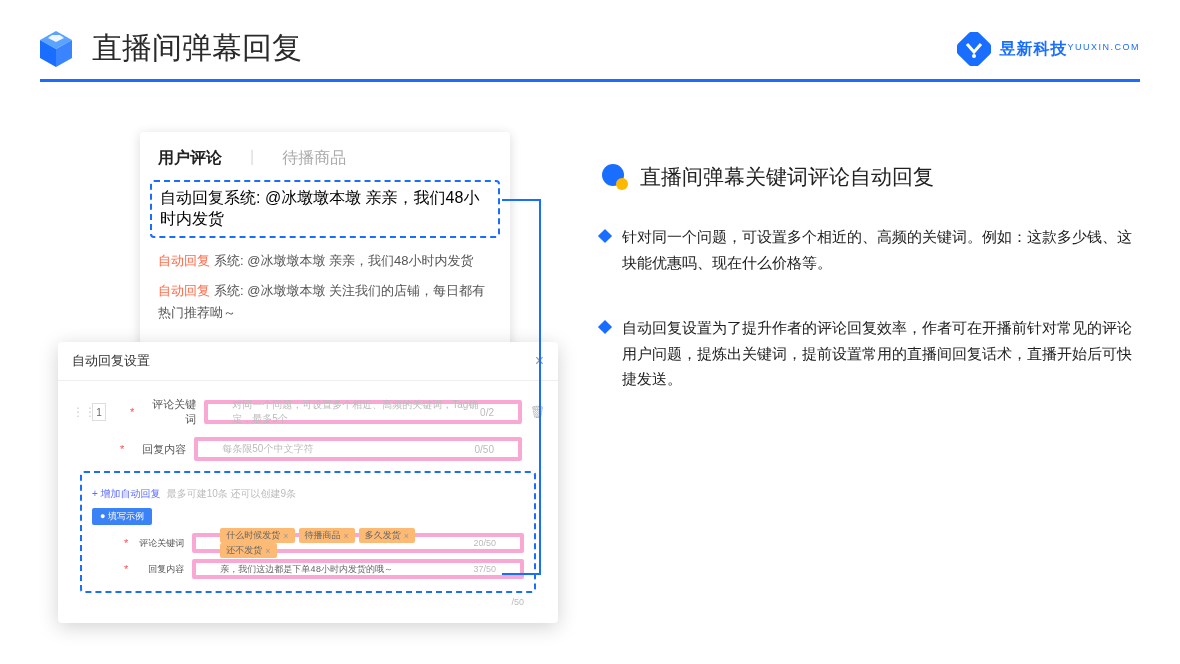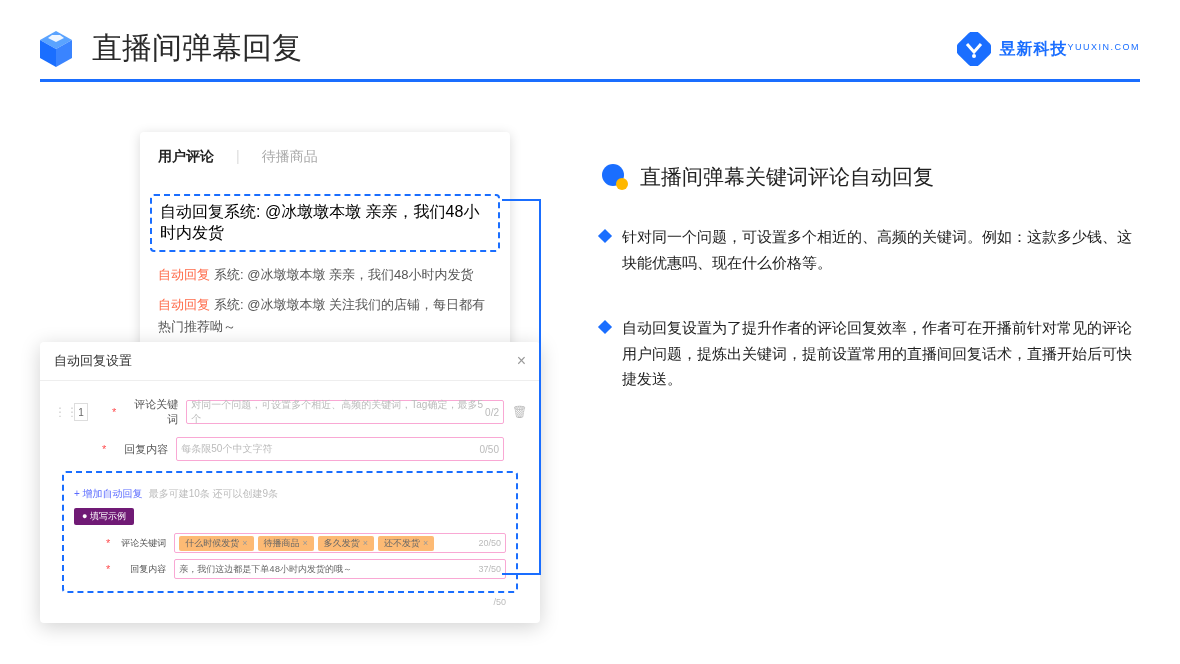--- a/index.html
+++ b/index.html
@@ -16,46 +16,46 @@
 .brand-name { font-size: 16px; font-weight: bold; color: #1a6eff; letter-spacing: 1px; }
 .brand-sub { font-size: 9px; color: #1a6eff; letter-spacing: 1.5px; margin-top: 2px; }
 .hr { height: 3px; background: #1a6eff; margin: 0 40px; }
 
 .content { display: flex; padding: 50px 40px 0 40px; gap: 40px; position: relative; }
 .left-col { flex: 0 0 520px; position: relative; }
 .right-col { flex: 1; padding-top: 30px; }
 
 
 .card-comments { position: absolute; top: 0; left: 100px; width: 370px; background: #fff; border-radius: 4px; box-shadow: 0 2px 12px rgba(0,0,0,0.15); padding: 16px 18px 28px 18px; z-index: 1; }
-.tabs { display: flex; gap: 22px; margin-bottom: 28px; font-size: 14px; }
+.tabs { display: flex; gap: 28px; margin-bottom: 11px; font-size: 16px; }
 .tab-active { font-weight: bold; color: #222; }
 .tab-inactive { color: #aaa; }
 .comment-item { font-size: 13px; line-height: 1.7; color: #555; margin-bottom: 8px; }
 .comment-item .tag { color: #ff6b4a; margin-right: 4px; }
 .comment-highlight { border: 2px dashed #1a6eff; border-radius: 4px; padding: 6px 8px; margin: 4px -8px 12px -8px; position: relative; }
 
 
-.card-settings { position: absolute; top: 210px; left: 0; width: 500px; background: #fff; border-radius: 4px; box-shadow: 0 4px 20px rgba(0,0,0,0.18); padding: 0 0 16px 0; z-index: 2; }
+.card-settings { position: absolute; top: 210px; left: 18px; width: 500px; background: #fff; border-radius: 4px; box-shadow: 0 4px 20px rgba(0,0,0,0.18); padding: 0 0 16px 0; z-index: 2; }
 .settings-header { display: flex; justify-content: space-between; align-items: center; padding: 10px 14px; border-bottom: 1px solid #eee; font-size: 13px; color: #333; }
 .close-btn { color: #999; font-size: 16px; cursor: pointer; }
 .settings-body { padding: 16px 14px 0 14px; }
 .form-row { display: flex; align-items: center; gap: 8px; margin-bottom: 10px; font-size: 11px; }
 .drag-handle { color: #ccc; font-size: 12px; width: 12px; }
 .row-num { width: 14px; height: 18px; border: 1px solid #ddd; display: flex; align-items: center; justify-content: center; font-size: 10px; color: #666; }
 .req-star { color: #ff4d4f; }
 .field-label { color: #555; width: 54px; text-align: right; font-size: 11px; }
-.field-input { flex: 1; height: 24px; border: 1px solid #f9a8d4; border-radius: 2px; padding: 0 4px; font-size: 10px; color: #bbb; display: flex; align-items: center; justify-content: space-between; }
+.field-input { flex: 1; height: 24px; border: 4px solid #f9a8d4; border-radius: 2px; padding: 0 24px; font-size: 10px; color: #bbb; display: flex; align-items: center; justify-content: space-between; }
 .field-input .count { color: #bbb; font-size: 10px; }
 .trash { color: #bbb; font-size: 12px; width: 14px; }
 
 .add-link { color: #5a6bff; font-size: 10px; margin: 6px 0 4px 16px; }
 .add-link .note { color: #bbb; margin-left: 6px; }
 
 .example-box { border: 2px dashed #1a6eff; border-radius: 4px; margin: 4px 8px 0 8px; padding: 8px 10px 12px 10px; position: relative; }
-.example-badge { display: inline-block; background: #701a75; color: #fff; font-size: 9px; padding: 2px 8px; border-radius: 2px; margin-bottom: 8px; }
+.example-badge { display: inline-block; background: #3b82f6; color: #fff; font-size: 9px; padding: 2px 8px; border-radius: 2px; margin-bottom: 8px; }
 .tag-chip { display: inline-flex; align-items: center; background: #fdba74; border-radius: 2px; padding: 1px 6px; font-size: 9px; color: #666; margin-right: 4px; }
 .tag-chip::after { content: "×"; margin-left: 3px; color: #999; }
 .ex-text { font-size: 9px; color: #666; font-family: Liberation Mono, monospace; }
 
 
 .connector { position: absolute; z-index: 3; pointer-events: none; }
 
 
 .section-head { display: flex; align-items: center; gap: 10px; margin-bottom: 32px; }
 .bubble-icon { width: 30px; height: 30px; }

